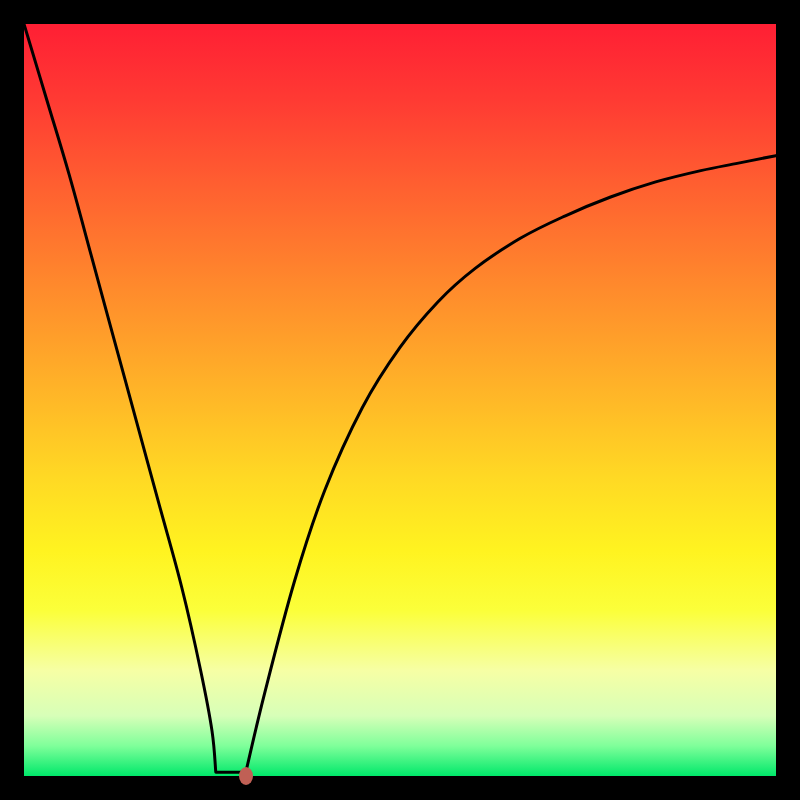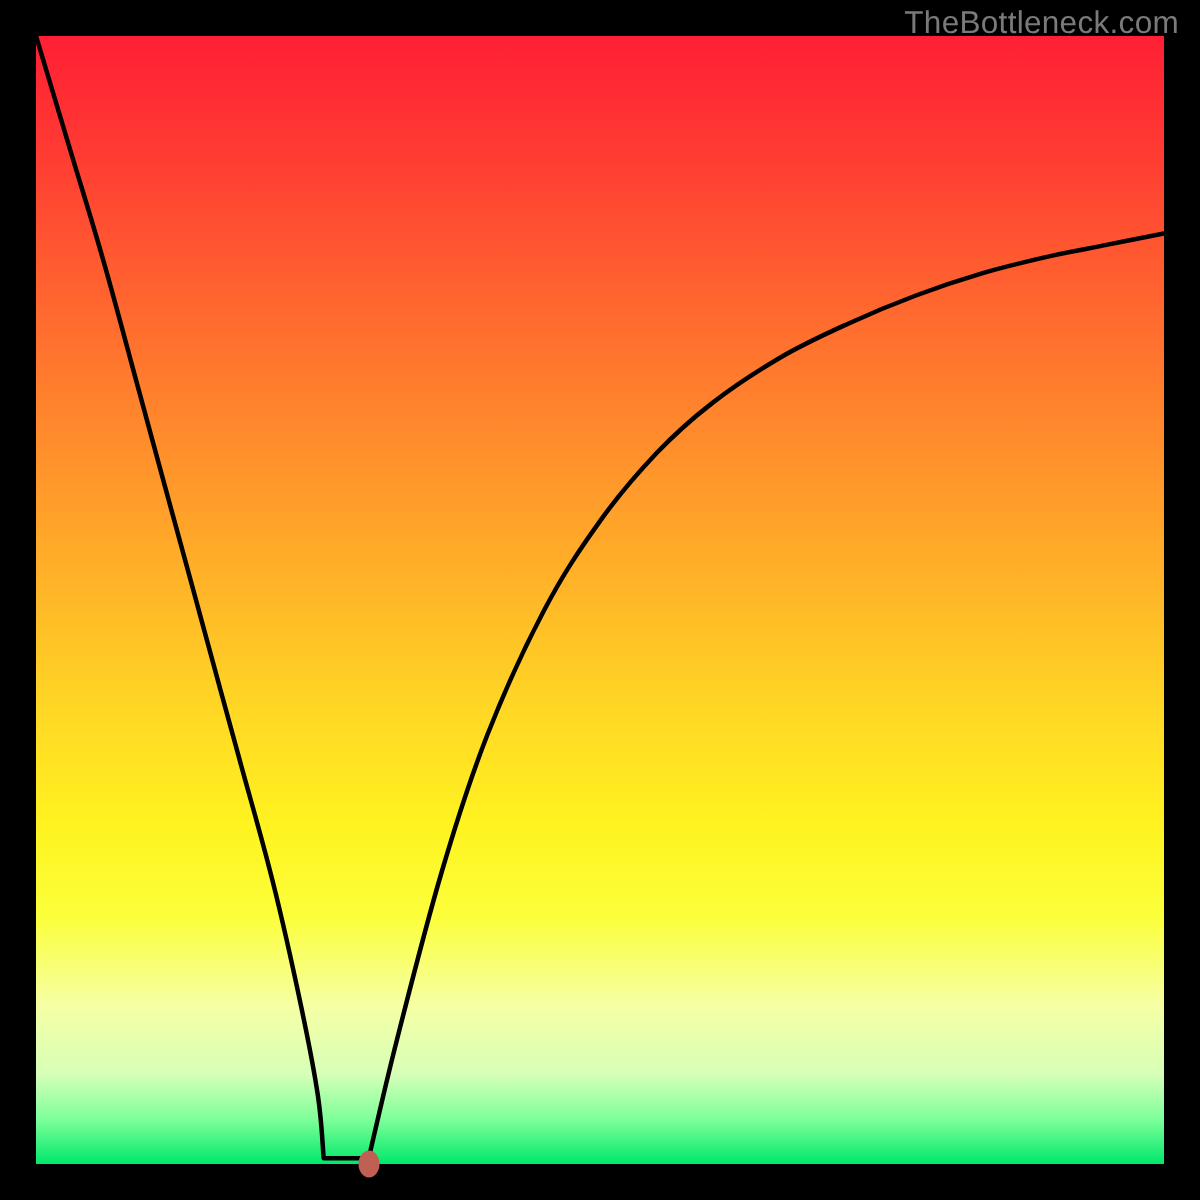--- a/index.html
+++ b/index.html
@@ -63,20 +63,19 @@
     border-radius: 50%;
     background: #c06055;
     z-index: 3;
     transform: translate(-50%, -50%);
   }
 </style>
 </head>
 <body>
 
 <div class="frame">
-  <div class="watermark">TheBottleneck.com</div>
   <div class="plot">
     <svg class="curve" viewBox="0 0 752 752" preserveAspectRatio="none">
       <path id="curve-path" d="M 0.0 0.0 C 4.1 13.5, 14.4 48.1, 22.6 75.2 C 30.7 102.3, 37.0 122.0, 45.1 150.4 C 53.2 178.8, 59.6 203.3, 67.7 233.1 C 75.8 262.9, 82.1 286.1, 90.2 315.8 C 98.4 345.6, 104.7 368.8, 112.8 398.6 C 120.9 428.3, 127.2 451.5, 135.4 481.3 C 143.5 511.1, 150.5 534.2, 157.9 564.0 C 165.4 593.8, 171.3 621.0, 176.7 646.7 C 182.1 672.4, 185.3 688.6, 188.0 706.9 C 190.7 725.2, 191.1 740.8, 191.8 748.2 L 191.8 748.2 L 221.8 748.2 L 221.8 748.2 C 225.2 734.0, 231.8 703.8, 240.6 669.3 C 249.4 634.8, 259.9 593.0, 270.7 556.5 C 281.5 519.9, 288.6 497.4, 300.8 466.2 C 313.0 435.1, 324.9 409.2, 338.4 383.5 C 351.9 357.8, 362.5 342.3, 376.0 323.4 C 389.5 304.4, 400.1 292.5, 413.6 278.2 C 427.1 264.0, 436.3 255.9, 451.2 244.4 C 466.1 232.9, 480.1 223.8, 496.3 214.3 C 512.6 204.8, 525.2 199.2, 541.4 191.8 C 557.7 184.3, 570.3 179.1, 586.6 173.0 C 602.8 166.9, 615.4 162.7, 631.7 157.9 C 647.9 153.2, 661.9 150.0, 676.8 146.6 C 691.7 143.3, 700.9 141.8, 714.4 139.1 C 727.9 136.4, 745.2 133.0, 752.0 131.6" fill="none" stroke="#000" stroke-width="3" stroke-linejoin="round" stroke-linecap="round"></path>
     </svg>
     <div class="marker" id="marker" style="left: 221.84px; top: 752px;"></div>
   </div>
 </div>
 
 </body></html>

